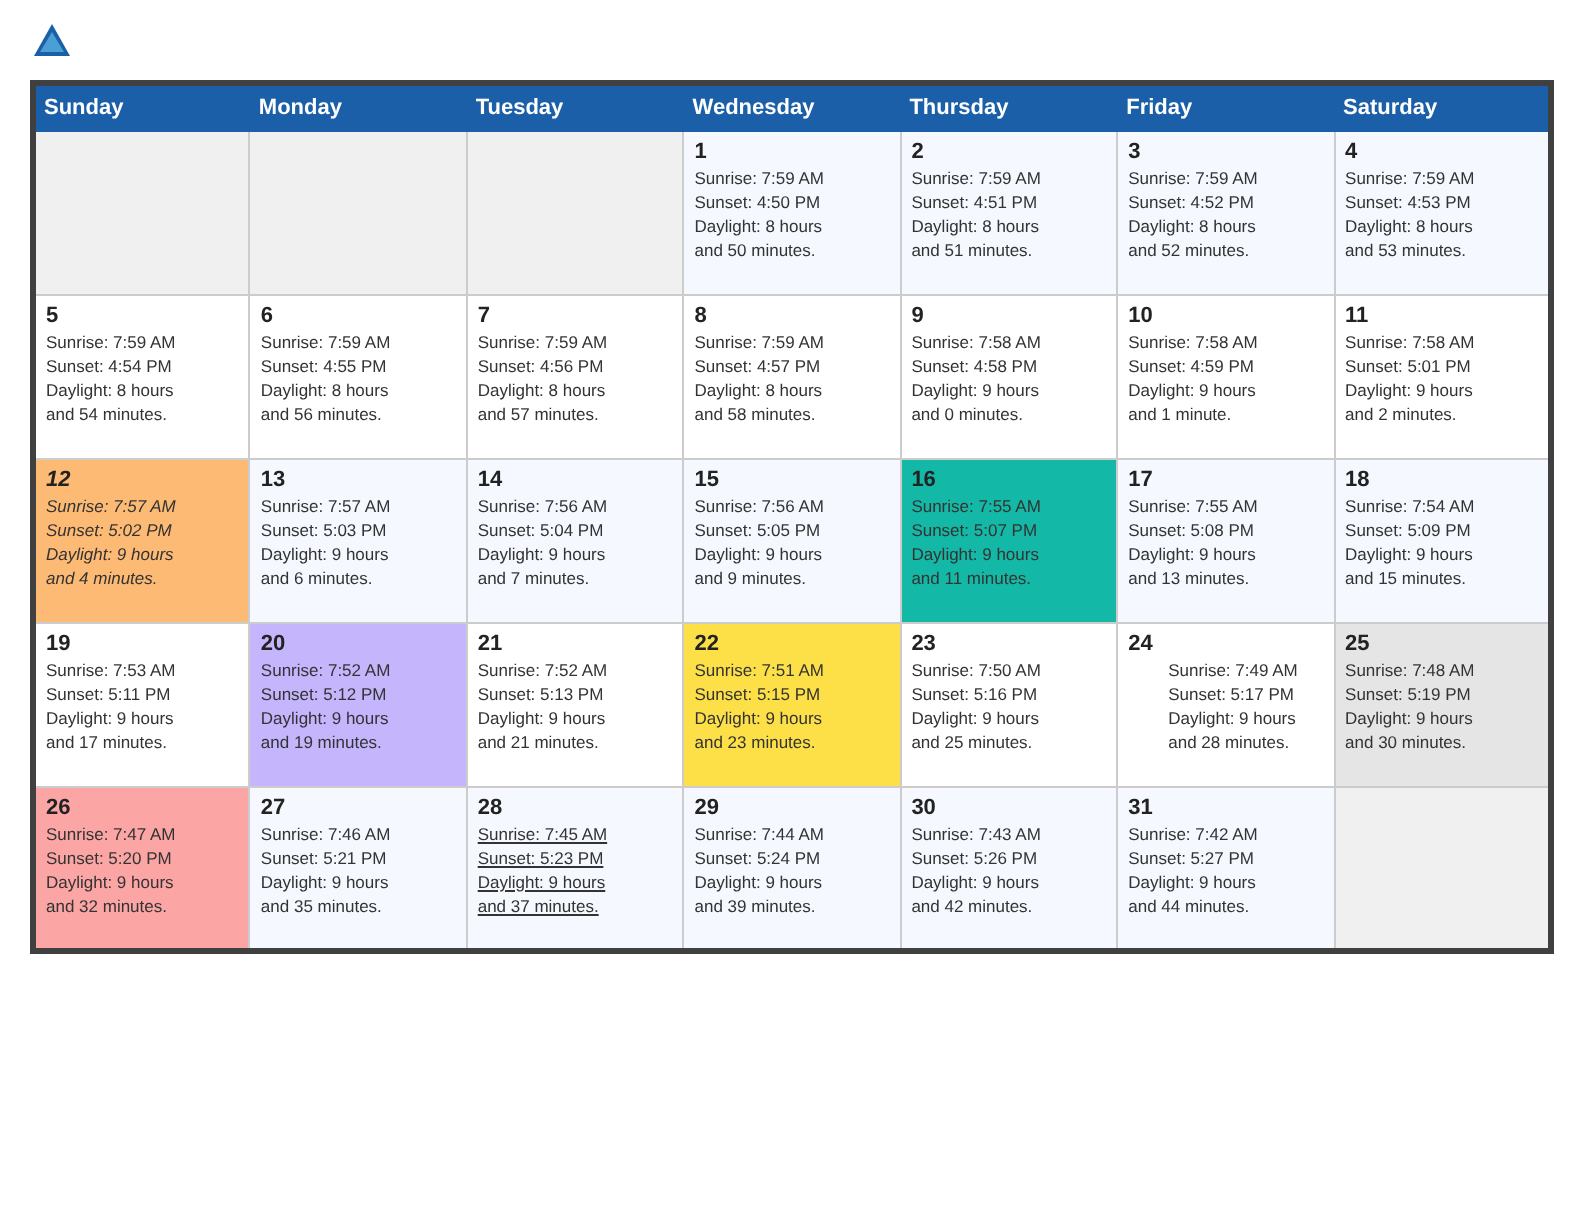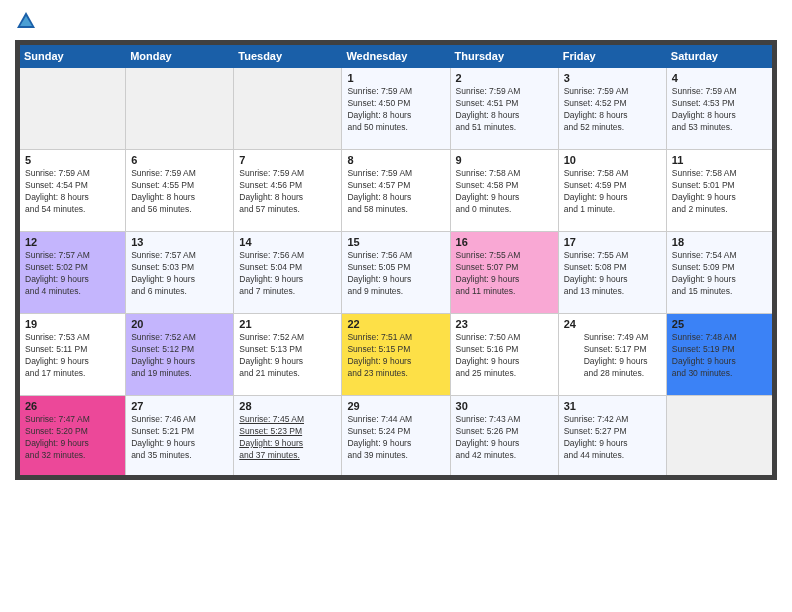--- a/index.html
+++ b/index.html
@@ -53,21 +53,21 @@
       font-weight: bold;
       color: #222;
     }
     .subtitle {
       font-size: 13px;
       color: #555;
     }
     .calendar {
       width: 100%;
       border-collapse: collapse;
-      border: 5px solid #404040;
+      border: 3px solid #404040;
     }
     .calendar th {
       background: #1a5fa8;
       color: #fff;
       font-size: 11px;
       font-weight: bold;
       padding: 5px 4px;
       text-align: left;
       border: 1px solid #1a5fa8;
     }
@@ -218,21 +218,21 @@
           </td>
           <td style="background: rgb(255, 255, 255);">
             <span class="day-num">11</span>
             <div class="day-info" style="white-space: pre-line;">Sunrise: 7:58 AM
 Sunset: 5:01 PM
 Daylight: 9 hours
 and 2 minutes.</div>
           </td>
         </tr>
         <tr>
-          <td style="background: #c4b5fd;">
+          <td style="background: #fdba74; font-style: italic;">
             <span class="day-num">12</span>
             <div class="day-info" style="white-space: pre-line;">Sunrise: 7:57 AM
 Sunset: 5:02 PM
 Daylight: 9 hours
 and 4 minutes.</div>
           </td>
           <td style="background: rgb(245, 248, 255);">
             <span class="day-num">13</span>
             <div class="day-info" style="white-space: pre-line;">Sunrise: 7:57 AM
 Sunset: 5:03 PM
@@ -246,21 +246,21 @@
 Daylight: 9 hours
 and 7 minutes.</div>
           </td>
           <td style="background: rgb(245, 248, 255);">
             <span class="day-num">15</span>
             <div class="day-info" style="white-space: pre-line;">Sunrise: 7:56 AM
 Sunset: 5:05 PM
 Daylight: 9 hours
 and 9 minutes.</div>
           </td>
-          <td style="background: #f9a8d4;">
+          <td style="background: #14b8a6;">
             <span class="day-num">16</span>
             <div class="day-info" style="white-space: pre-line;">Sunrise: 7:55 AM
 Sunset: 5:07 PM
 Daylight: 9 hours
 and 11 minutes.</div>
           </td>
           <td style="background: rgb(245, 248, 255);">
             <span class="day-num">17</span>
             <div class="day-info" style="white-space: pre-line;">Sunrise: 7:55 AM
 Sunset: 5:08 PM
@@ -311,30 +311,30 @@
 Daylight: 9 hours
 and 25 minutes.</div>
           </td>
           <td style="background: rgb(255, 255, 255);">
             <span class="day-num">24</span>
             <div class="day-info" style="white-space: pre-line; margin-left: 20px;">Sunrise: 7:49 AM
 Sunset: 5:17 PM
 Daylight: 9 hours
 and 28 minutes.</div>
           </td>
-          <td style="background: #3b82f6;">
+          <td style="background: #e5e5e5;">
             <span class="day-num">25</span>
             <div class="day-info" style="white-space: pre-line;">Sunrise: 7:48 AM
 Sunset: 5:19 PM
 Daylight: 9 hours
 and 30 minutes.</div>
           </td>
         </tr>
         <tr>
-          <td style="background: #ec4899;">
+          <td style="background: #fca5a5;">
             <span class="day-num">26</span>
             <div class="day-info" style="white-space: pre-line;">Sunrise: 7:47 AM
 Sunset: 5:20 PM
 Daylight: 9 hours
 and 32 minutes.</div>
           </td>
           <td style="background: rgb(245, 248, 255);">
             <span class="day-num">27</span>
             <div class="day-info" style="white-space: pre-line;">Sunrise: 7:46 AM
 Sunset: 5:21 PM

